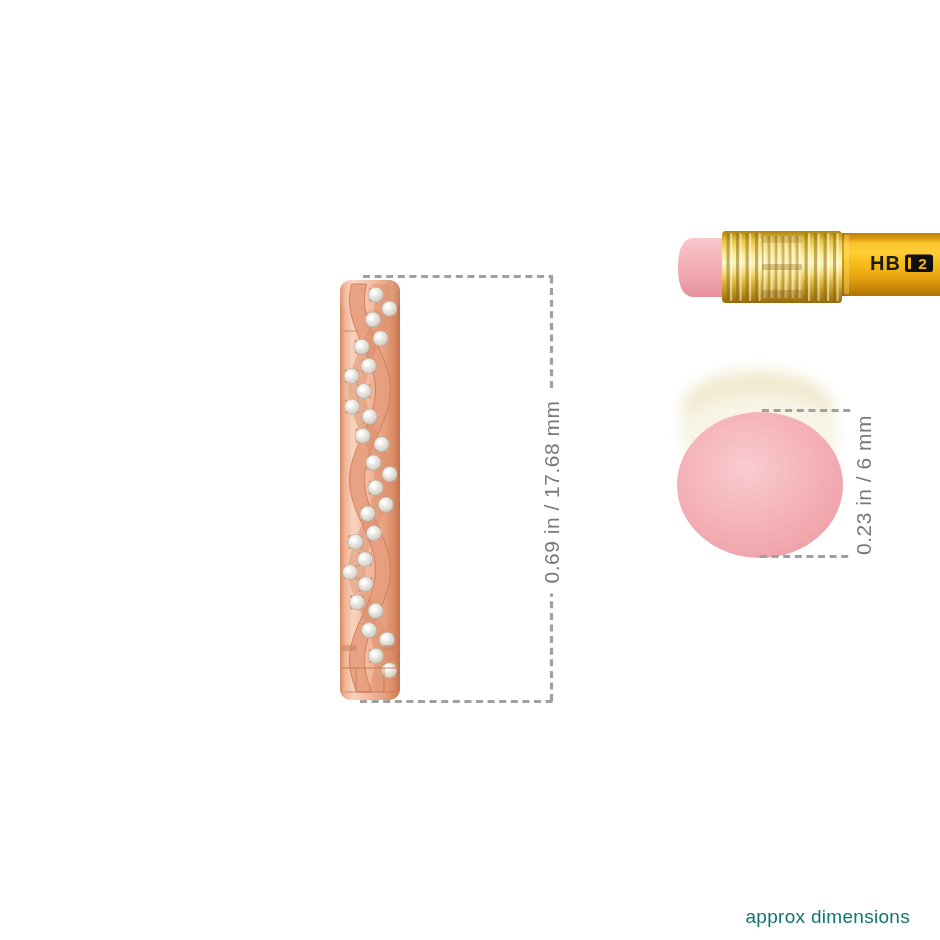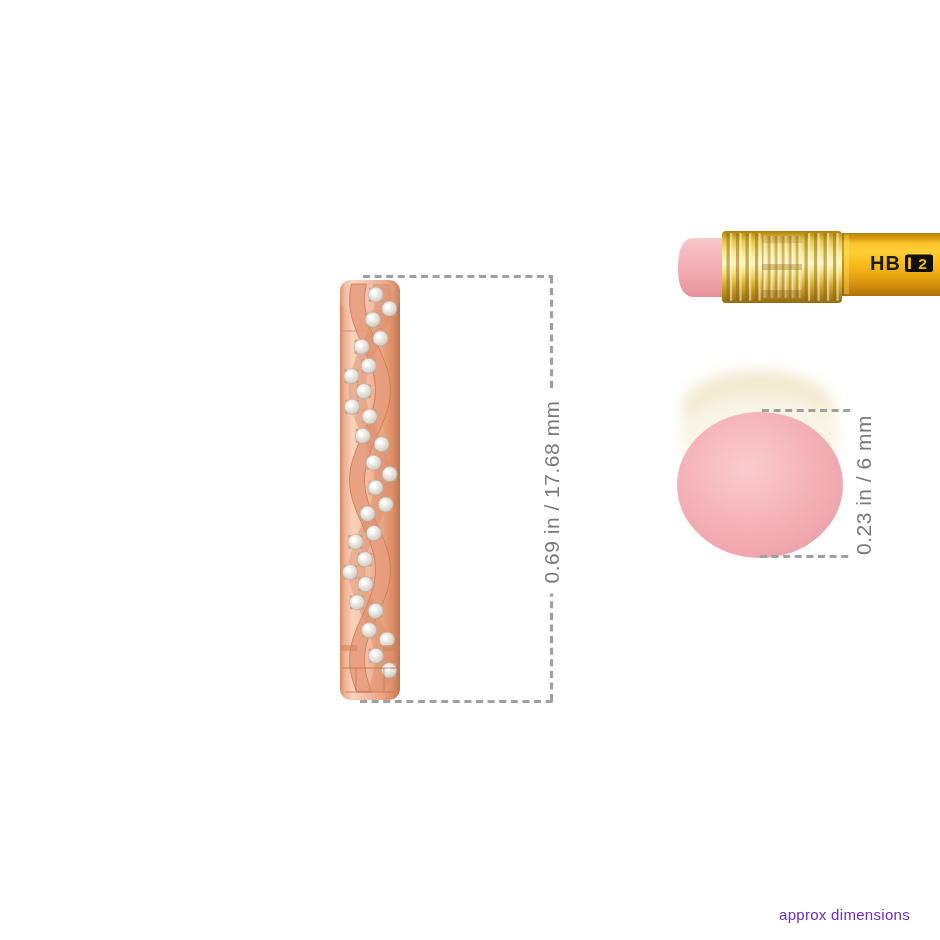--- a/index.html
+++ b/index.html
@@ -14,22 +14,22 @@
     letter-spacing:0.5px;
     white-space:nowrap;
     background:#fff;
     padding:8px 10px;
     transform:translate(-50%,-50%) rotate(-90deg);
   }
   .footer-note{
     position:absolute;
     right:30px;
     top:906px;
-    font-size:15px;
-    color:#6d28d9;
+    font-size:19px;
+    color:#0f766e;
     letter-spacing:0.3px;
   }
 </style>
 </head>
 <body>
 
 <div id="stage">
 
   <svg class="abs" style="left:336px; top:276px;" width="68" height="428" viewBox="0 0 68 428">
     <defs>

